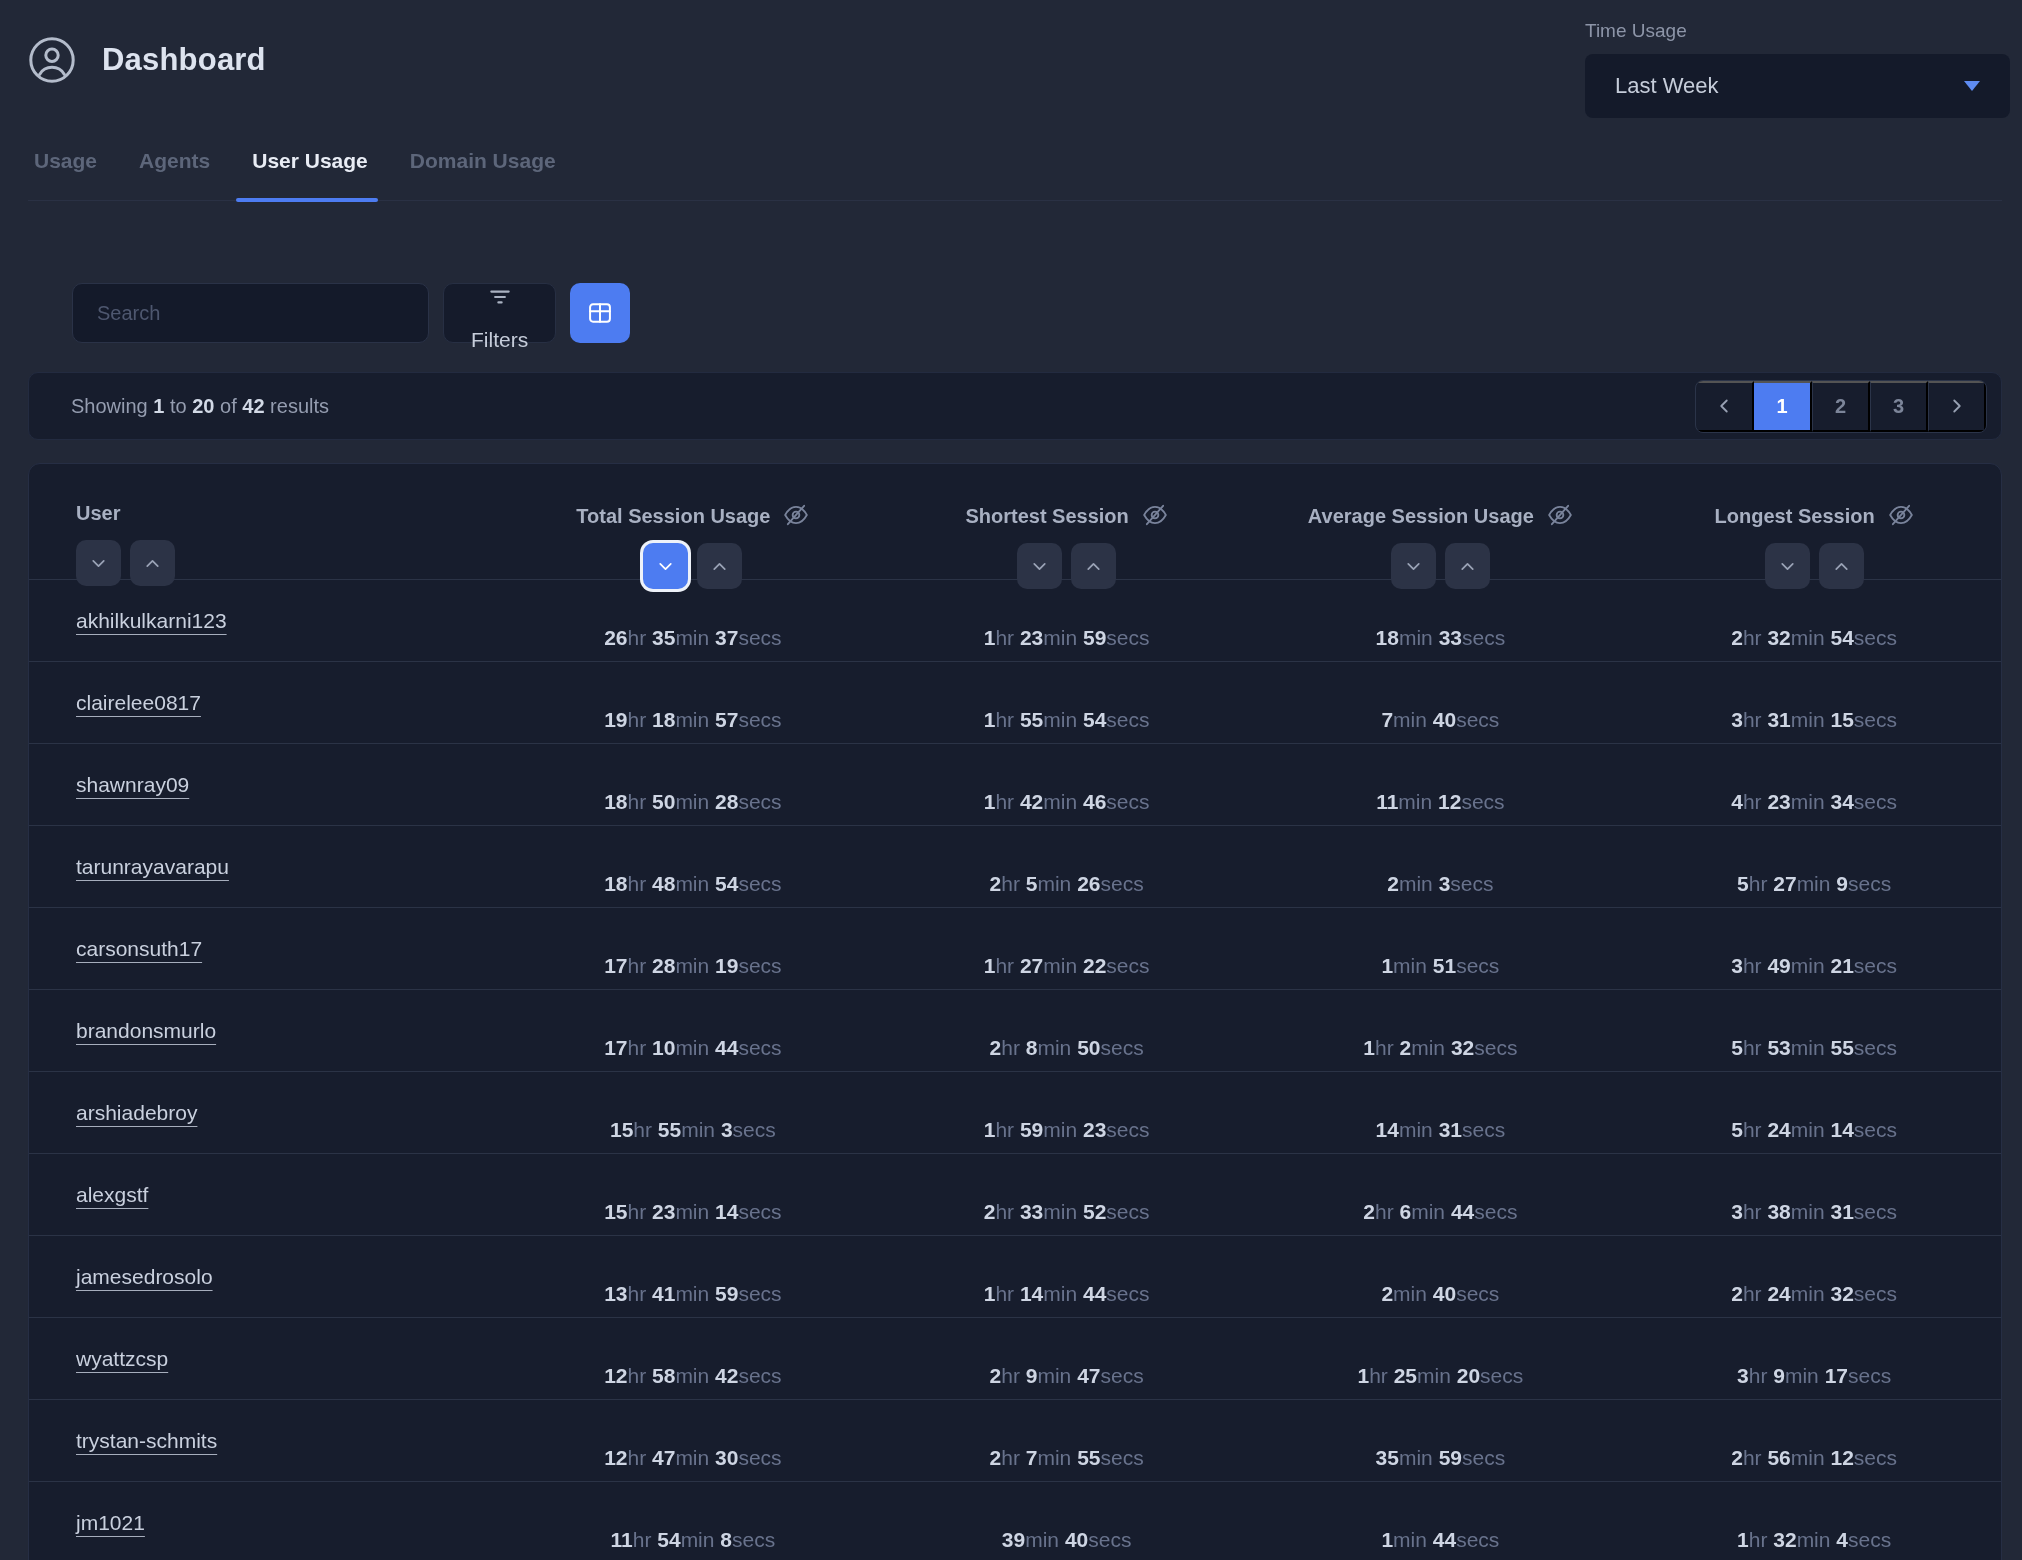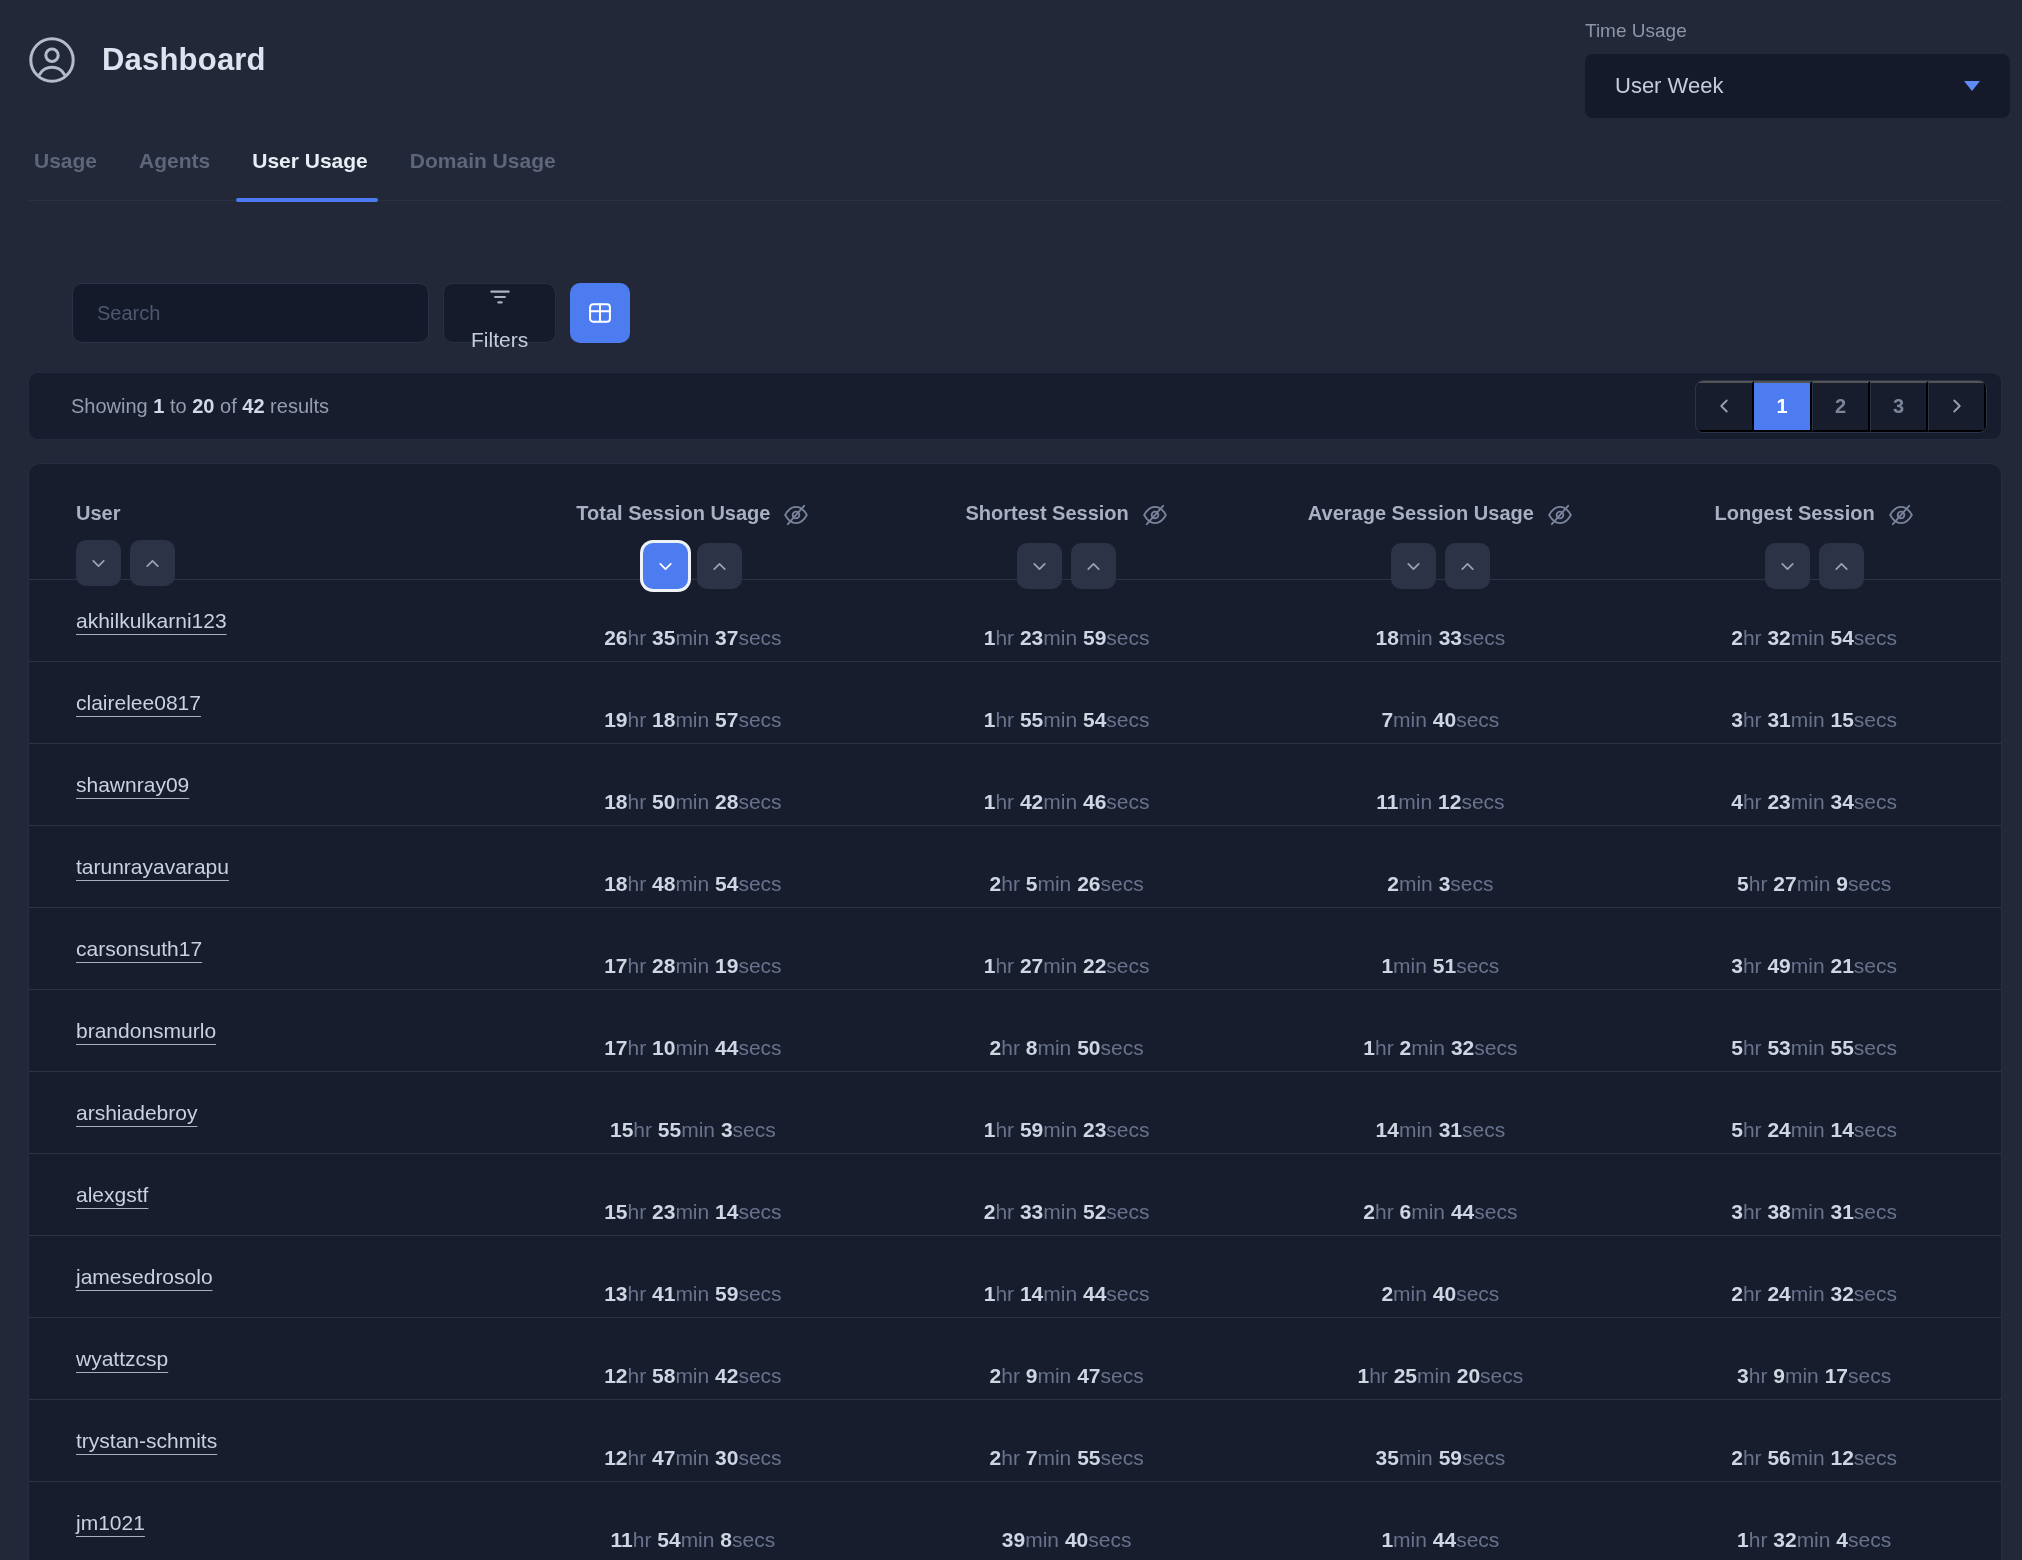--- a/index.html
+++ b/index.html
@@ -67,21 +67,21 @@
 
   
   .table-panel {
     position:absolute; top:463px; left:28px; width:1974px; height:1102px;
     background:#171d2d; border:1px solid #262e44; border-radius:12px 12px 0 0; overflow:hidden;
   }
   .thead, .trow { display:grid; grid-template-columns:477px 1fr 1fr 1fr 1fr; }
   .thead { height:115px; }
   .th { display:flex; flex-direction:column; align-items:center; padding-top:38px; gap:15px; }
   .th.first { align-items:flex-start; padding-left:47px; }
-  .th-label-row { display:flex; align-items:flex-start; gap:13px; }
+  .th-label-row { display:flex; align-items:flex-end; gap:13px; }
   .th-label { font-size:20px; font-weight:700; color:#a8b0c2; }
   .hide-icon { color:#79839b; cursor:pointer; display:flex; }
   .sort-pair { display:flex; gap:9px; }
   .sort-btn { width:45px; height:46px; border-radius:10px; background:#2c3346; border:none; display:grid; place-items:center; color:#9aa3b6; cursor:pointer; }
   .sort-btn.active { background:#4d7cf1; color:#ffffff; box-shadow:0 0 0 3px #eef2f9; }
   .trow { height:82px; align-items:center; border-top:1px solid #2b3346; }
   .cell-user { padding-left:47px; }
   .user-link {
     font-size:21px; font-weight:500; color:#c9d0de; text-decoration:underline;
     text-underline-offset:6px; text-decoration-thickness:1px; text-decoration-color:#a7aebd; cursor:pointer;
@@ -102,21 +102,21 @@
         <circle cx="12" cy="9.6" r="3.1"></circle>
         <path d="M5.8 19.2a7.2 7.2 0 0 1 12.4 0"></path>
       </svg>
     </span>
     <div class="page-title">Dashboard</div>
   </div>
 
   <div class="time-period">
     <div class="tp-label">Time Usage</div>
     <div class="tp-select">
-      <span class="tp-value">User Week</span>
+      <span class="tp-value">Last Week</span>
       <span class="caret-down"></span>
     </div>
   </div>
 
   <div class="tabs" id="tabs">
       <div class="tab">Usage</div>
       <div class="tab">Agents</div>
       <div class="tab active">User Usage</div>
       <div class="tab">Domain Usage</div>
     </div>

